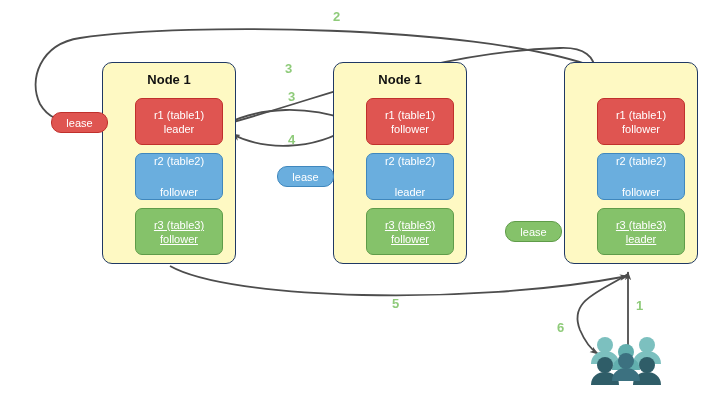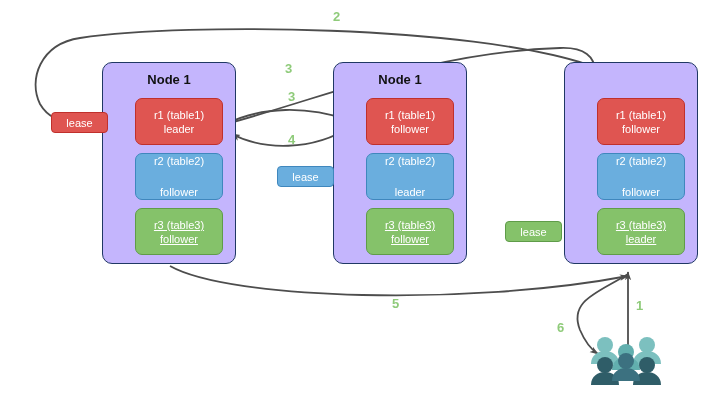--- a/index.html
+++ b/index.html
@@ -5,33 +5,33 @@
   html,body{margin:0;padding:0;background:#ffffff;}
   body{width:704px;height:405px;position:relative;overflow:hidden;
        font-family:"Liberation Sans",sans-serif;}
   #stage{position:absolute;left:0;top:0;width:704px;height:405px;}
 
   svg.layer{position:absolute;left:0;top:0;width:704px;height:405px;overflow:visible;}
   svg.arrows{z-index:1;}
   .nodes-layer{position:absolute;left:0;top:0;width:704px;height:405px;z-index:2;}
 
   .node{position:absolute;border:1.6px solid #1f3864;border-radius:10px;
-        background:#c4b5fd;box-sizing:border-box;}
+        background:#fef9c3;box-sizing:border-box;}
   .node-title{position:absolute;left:0;right:0;top:9px;text-align:center;
               font-size:13px;font-weight:bold;color:#111111;}
   .replica{position:absolute;left:12px;right:12px;height:47px;border-radius:7px;
            display:flex;flex-direction:column;align-items:center;justify-content:center;
            color:#ffffff;font-size:11px;line-height:14px;text-align:center;
            box-sizing:border-box;margin-left:20px;}
   .rep-r1{background:#df5551;border:1.6px solid #c0302c;}
   .rep-r2{background:#6aaede;border:1.6px solid #3f87bd;justify-content:space-between;}
   .rep-r3{background:#85c26a;border:1.6px solid #5f9c49;text-decoration:underline;}
   .rep-line{display:block;}
 
-  .lease{position:absolute;border-radius:4px;color:#ffffff;font-size:11px;
+  .lease{position:absolute;border-radius:10px;color:#ffffff;font-size:11px;
          display:flex;align-items:center;justify-content:center;box-sizing:border-box;
          height:21px;width:57px;}
   .lease-red{background:#df5551;border:1.6px solid #c0302c;}
   .lease-blue{background:#6aaede;border:1.6px solid #3f87bd;}
   .lease-green{background:#85c26a;border:1.6px solid #5f9c49;}
 
   .step{position:absolute;color:#8fcb7a;font-size:13px;font-weight:bold;z-index:3;}
 
   .people{position:absolute;z-index:2;}
 </style>

